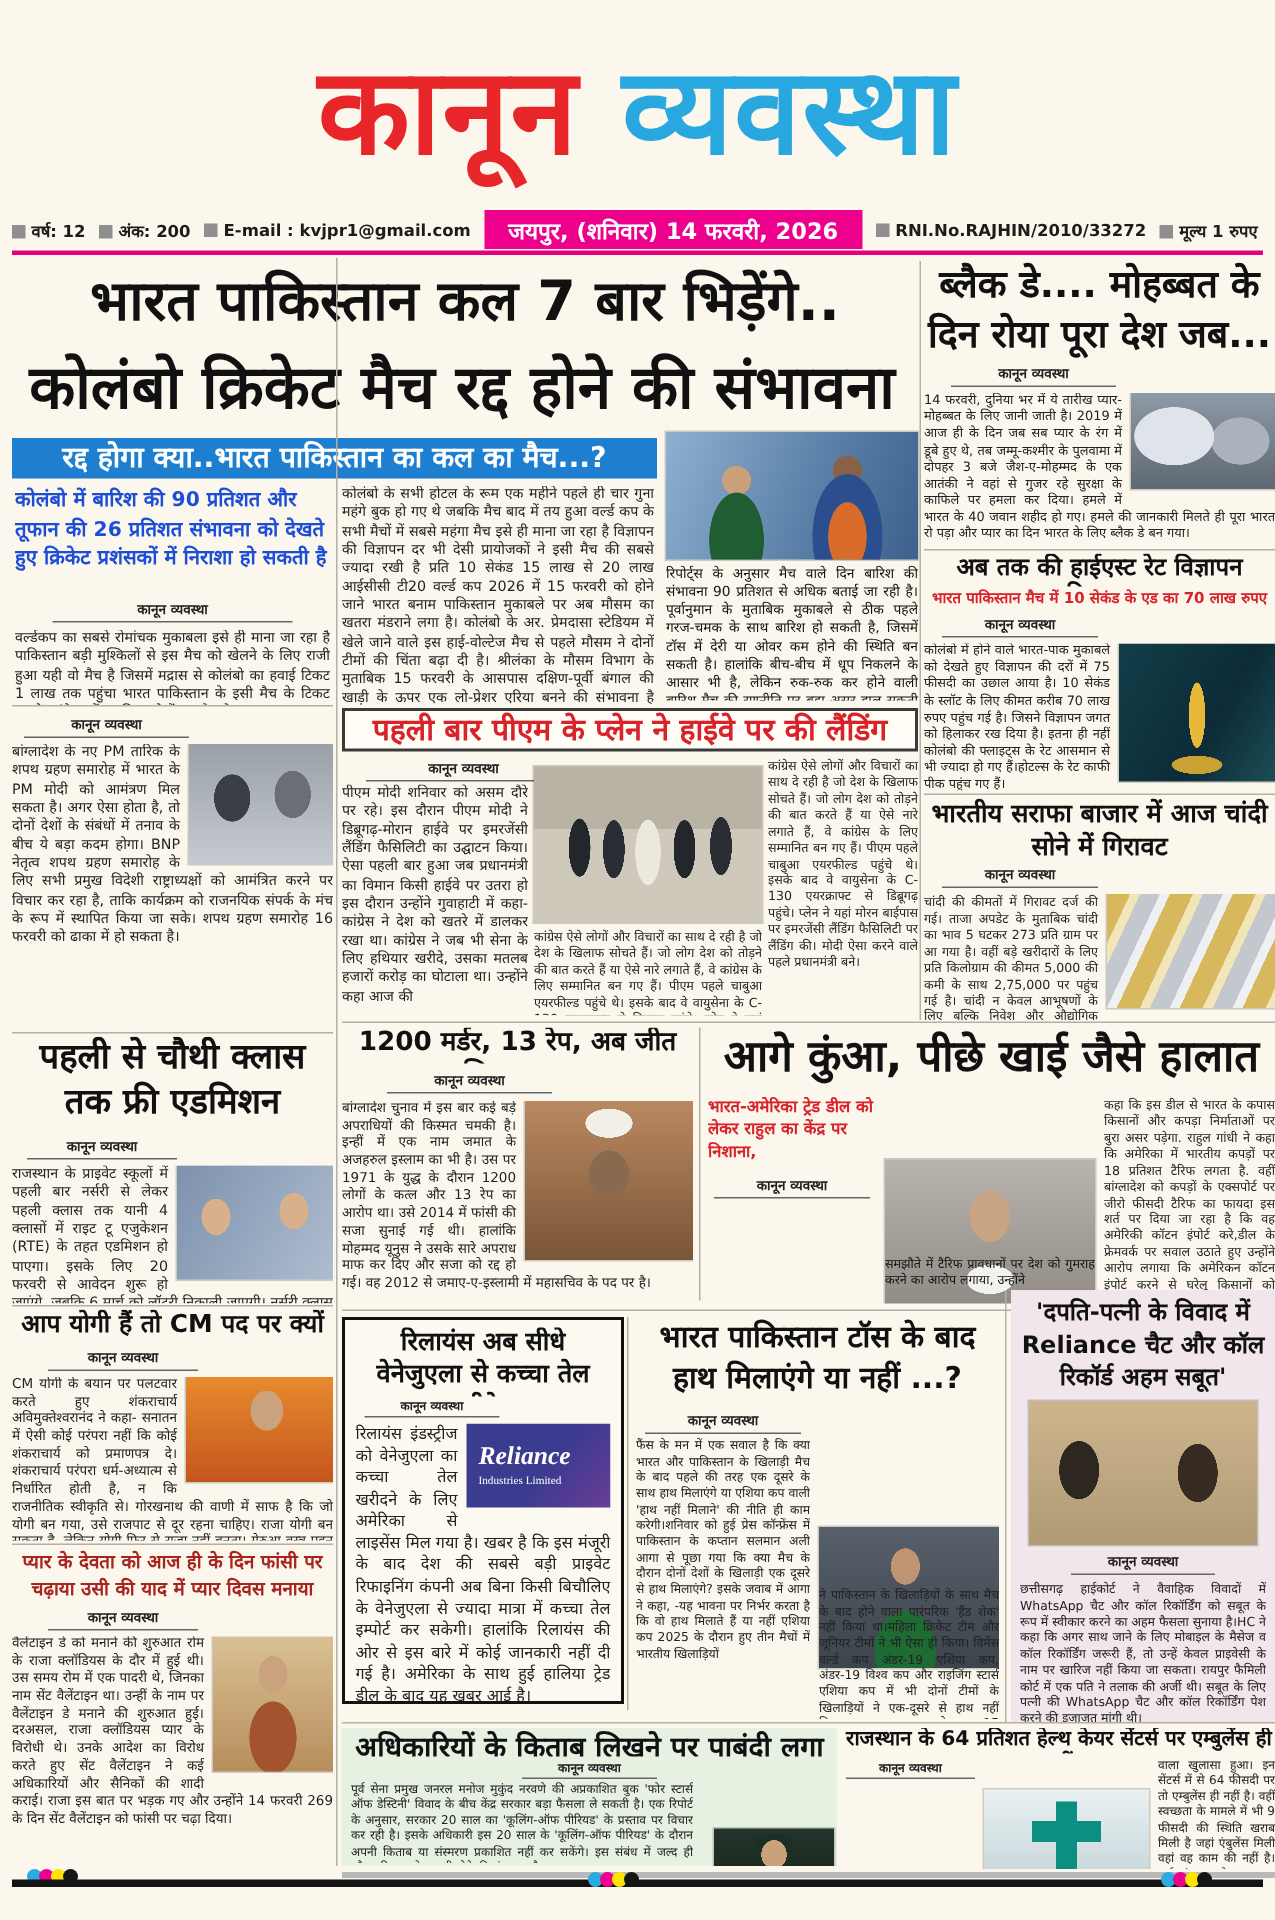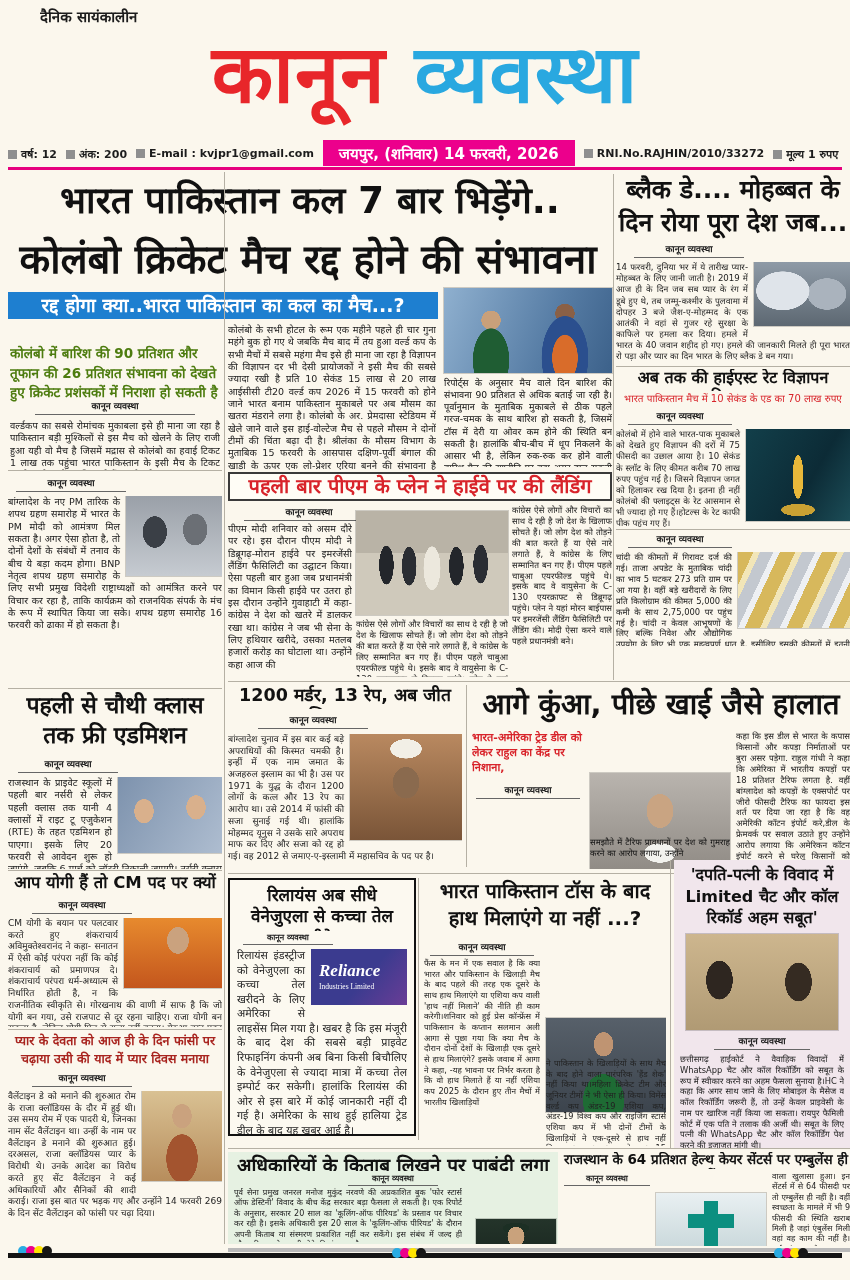--- a/index.html
+++ b/index.html
@@ -45,21 +45,20 @@
   .dot{width:10px;height:10px;border-radius:50%;margin-right:-2px}
   .greenbox{background:#e6f1e2}
   .pinkbox{background:#f1e6ec}
   .cap{font-size:9.2px;line-height:1.32;color:#111;text-align:justify}
 </style>
 </head>
 <body>
 
 <div class="page">
 
-  <div class="a" style="left:40px;top:6px;width:300px;height:20px;font-size:15px;font-weight:bold">दैनिक सायंकालीन</div>
   <div class="a ctr" style="left:0;top:16px;width:850px;height:122px;font-weight:900;font-size:80px;line-height:118px;letter-spacing:1px">
     <span style="color:#e8262a">कानून</span>
     <span style="color:#29a8e0">व्यवस्था</span>
   </div>
 
   <div class="a" style="left:8px;top:140px;width:834px;height:26px;display:flex;align-items:center;gap:9px;font-size:11px;font-weight:bold;white-space:nowrap">
     <span><i class="sq"></i><span>वर्ष: 12</span></span>
     <span><i class="sq"></i><span>अंक: 200</span></span>
     <span><i class="sq"></i><span>E-mail : kvjpr1@gmail.com</span></span>
     <span style="background:#ec008c;color:#fff;padding:3px 16px;font-size:15px">जयपुर, (शनिवार) 14 फरवरी, 2026</span>
@@ -70,21 +69,21 @@
   <div class="a" style="left:8px;top:167px;width:834px;height:3px;background:#e6007e"></div>
 
   <div class="a ctr hl" style="left:8px;top:174px;width:604px;height:56px;font-size:37px;line-height:54px">भारत पाकिस्तान  कल 7 बार भिड़ेंगे..</div>
   <div class="a banner" style="left:8px;top:292px;width:430px;height:27px;font-size:19px;line-height:27px">रद्द होगा क्या..भारत पाकिस्तान का कल का मैच...?</div>
   <div class="a ctr hl" style="left:8px;top:230px;width:600px;height:60px;font-size:40px;line-height:58px">कोलंबो क्रिकेट मैच रद्द होने की संभावना</div>
   <div class="a ph ph-cricket" style="left:444px;top:288px;width:168px;height:85px"></div>
   <div class="a cap" style="left:444px;top:377px;width:168px;height:90px">
     <span>रिपोर्ट्स के अनुसार मैच वाले दिन बारिश की संभावना 90 प्रतिशत से अधिक बताई जा रही है। पूर्वानुमान के मुताबिक मुकाबले से ठीक पहले गरज-चमक के साथ बारिश हो सकती है, जिसमें टॉस में देरी या ओवर कम होने की स्थिति बन सकती है। हालांकि बीच-बीच में धूप निकलने के आसार भी है, लेकिन रुक-रुक कर होने वाली बारिश मैच की रणनीति पर बड़ा असर डाल सकती है।</span>
     
   </div>
-  <div class="a hl-red" style="left:10px;top:344px;width:210px;height:70px;font-size:13.5px;line-height:1.45;color:#4d7c0f">कोलंबो में बारिश की  90 प्रतिशत और तूफान की 26 प्रतिशत संभावना  को  देखते हुए क्रिकेट प्रशंसकों में निराशा हो सकती है</div>
+  <div class="a hl-red" style="left:10px;top:324px;width:210px;height:70px;font-size:13.5px;line-height:1.45;color:#1d4ed8">कोलंबो में बारिश की  90 प्रतिशत और तूफान की 26 प्रतिशत संभावना  को  देखते हुए क्रिकेट प्रशंसकों में निराशा हो सकती है</div>
   <div class="a byl" style="left:35px;top:399px;width:160px">कानून व्यवस्था</div>
   <div class="a body-txt" style="left:10px;top:420px;width:210px;height:50px">वर्ल्डकप का सबसे रोमांचक मुकाबला इसे ही माना जा रहा है पाकिस्तान बड़ी मुश्किलों से इस मैच को खेलने के लिए राजी हुआ यही वो मैच है जिसमें मद्रास से कोलंबो का हवाई टिकट 1 लाख तक पहुंचा भारत पाकिस्तान के इसी मैच के टिकट सबसे महंगे दामों पर बिक रहे हैं इस मैच के कारण</div>
   <div class="a body-txt" style="left:228px;top:324px;width:208px;height:146px">कोलंबो के सभी होटल के रूम एक महीने पहले ही चार गुना महंगे बुक हो गए थे जबकि मैच बाद में तय हुआ वर्ल्ड कप के सभी मैचों में सबसे महंगा मैच इसे ही माना जा रहा है विज्ञापन की विज्ञापन दर भी देसी प्रायोजकों ने इसी मैच की सबसे ज्यादा रखी है प्रति 10 सेकंड 15 लाख से 20 लाख आईसीसी टी20 वर्ल्ड कप 2026 में 15 फरवरी को होने जाने भारत बनाम पाकिस्तान मुकाबले पर अब मौसम का खतरा मंडराने लगा है। कोलंबो के अर. प्रेमदासा स्टेडियम में खेले जाने वाले इस हाई-वोल्टेज मैच से पहले मौसम ने दोनों टीमों की चिंता बढ़ा दी है। श्रीलंका के मौसम विभाग के मुताबिक 15 फरवरी के आसपास दक्षिण-पूर्वी बंगाल की खाड़ी के ऊपर एक लो-प्रेशर एरिया बनने की संभावना है इसका सीधा असर कोलंबो के मौसम पर पड़ सकता है</div>
 
   <div class="sep-h" style="left:8px;top:470px;width:214px"></div>
   <div class="a" style="left:8px;top:473px;width:214px;height:212px">
     <div class="byl" style="width:110px;margin:3px 0 4px 8px">कानून व्यवस्था</div>
     <div class="body-txt" style="height:150px;overflow:hidden">
       <span class="ph ph-leaders fl" style="display:block;width:96px;height:80px"></span>
       <span>बांग्लादेश के नए PM तारिक के शपथ ग्रहण समारोह में भारत के PM मोदी को आमंत्रण मिल सकता है। अगर ऐसा होता है, तो दोनों देशों के संबंधों में तनाव के बीच ये बड़ा कदम होगा। BNP नेतृत्व शपथ ग्रहण समारोह के लिए सभी प्रमुख विदेशी राष्ट्राध्यक्षों को आमंत्रित करने पर विचार कर रहा है, ताकि कार्यक्रम को राजनयिक संपर्क के मंच के रूप में स्थापित किया जा सके। शपथ ग्रहण समारोह 16 फरवरी को ढाका में हो सकता है।</span>
@@ -184,39 +183,40 @@
     <div class="byl" style="width:110px;margin:2px 0 4px 18px">कानून व्यवस्था</div>
     <div class="body-txt" style="height:100px;overflow:hidden;font-size:8.6px">
       <span class="ph ph-bus fl" style="display:block;width:96px;height:64px"></span>
       <span>14 फरवरी, दुनिया भर में ये तारीख प्यार-मोहब्बत के लिए जानी जाती है। 2019 में आज ही के दिन जब सब प्यार के रंग में डूबे हुए थे, तब जम्मू-कश्मीर के पुलवामा में दोपहर 3 बजे जैश-ए-मोहम्मद के एक आतंकी ने वहां से गुजर रहे सुरक्षा के काफिले पर हमला कर दिया। हमले में भारत के 40 जवान शहीद हो गए। हमले की जानकारी मिलते ही पूरा भारत रो पड़ा और प्यार का दिन भारत के लिए ब्लैक डे बन गया।</span>
     </div>
   </div>
 
   <div class="sep-h" style="left:616px;top:366px;width:234px"></div>
   <div class="a" style="left:616px;top:369px;width:234px;height:158px">
     <div class="ctr hl" style="font-size:16px;height:22px;overflow:hidden">अब तक की हाईएस्ट रेट विज्ञापन की......</div>
-    <div class="ctr" style="font-size:10px;font-weight:normal;color:#d8232a;height:15px;overflow:hidden">भारत पाकिस्तान मैच में 10 सेकंड के एड का 70 लाख रुपए</div>
+    <div class="ctr" style="font-size:10px;font-weight:bold;color:#d8232a;height:15px;overflow:hidden">भारत पाकिस्तान मैच में 10 सेकंड के एड का 70 लाख रुपए</div>
     <div class="byl" style="width:104px;margin:3px 0 4px 12px">कानून व्यवस्था</div>
     <div class="body-txt" style="height:98px;overflow:hidden;font-size:8.6px">
       <span class="ph ph-trophy fl" style="display:block;width:104px;height:92px"></span>
       <span>कोलंबो में होने वाले भारत-पाक मुकाबले को देखते हुए विज्ञापन की दरों में 75 फीसदी का उछाल आया है। 10 सेकंड के स्लॉट के लिए कीमत करीब 70 लाख रुपए पहुंच गई है। जिसने विज्ञापन जगत को हिलाकर रख दिया है। इतना ही नहीं कोलंबो की फ्लाइट्स के रेट आसमान से भी ज्यादा हो गए हैं।होटल्स के रेट काफी पीक पहुंच गए हैं।</span>
     </div>
   </div>
 
   <div class="sep-h" style="left:616px;top:529px;width:234px"></div>
   <div class="a" style="left:616px;top:532px;width:234px;height:148px">
+    <div class="ctr hl" style="font-size:17px;line-height:1.3;height:44px;overflow:hidden">भारतीय सराफा बाजार में आज चांदी सोने में गिरावट</div>
     <div class="byl" style="width:104px;margin:0 0 4px 12px">कानून व्यवस्था</div>
     <div class="body-txt" style="height:94px;overflow:hidden;font-size:8.4px">
       <span class="ph ph-gold fl" style="display:block;width:112px;height:76px"></span>
       <span>चांदी की कीमतों में गिरावट दर्ज की गई। ताजा अपडेट के मुताबिक चांदी का भाव 5 घटकर 273 प्रति ग्राम पर आ गया है। वहीं बड़े खरीदारों के लिए प्रति किलोग्राम की कीमत 5,000 की कमी के साथ 2,75,000 पर पहुंच गई है। चांदी न केवल आभूषणों के लिए बल्कि निवेश और औद्योगिक उपयोग के लिए भी एक महत्वपूर्ण धातु है, इसीलिए इसकी कीमतों में इतनी बड़ी गिरावट का असर सीधे तौर पर बाजार की तरलता और खुदरा बिक्री पर पड़ने की उम्मीद है।</span>
     </div>
   </div>
 
   <div class="a pinkbox" style="left:674px;top:860px;width:176px;height:288px;padding:4px 6px">
-    <div class="ctr hl" style="font-size:16px;line-height:1.35;height:66px;overflow:hidden">'दपति-पत्नी के विवाद में Limited चैट और कॉल रिकॉर्ड अहम सबूत'</div>
+    <div class="ctr hl" style="font-size:16px;line-height:1.35;height:66px;overflow:hidden">'दपति-पत्नी के विवाद में Reliance चैट और कॉल रिकॉर्ड अहम सबूत'</div>
     <div class="ph ph-couple" style="width:152px;height:96px;margin:4px auto 4px"></div>
     <div class="byl" style="width:96px;margin:0 auto 4px">कानून व्यवस्था</div>
     <div class="body-txt" style="height:104px;overflow:hidden;font-size:8.3px">छत्तीसगढ़ हाईकोर्ट ने वैवाहिक विवादों में WhatsApp चैट और कॉल रिकॉर्डिंग को सबूत के रूप में स्वीकार करने का अहम फैसला सुनाया है।HC ने कहा कि अगर साथ जाने के लिए मोबाइल के मैसेज व कॉल रिकॉर्डिंग जरूरी हैं, तो उन्हें केवल प्राइवेसी के नाम पर खारिज नहीं किया जा सकता। रायपुर फैमिली कोर्ट में एक पति ने तलाक की अर्जी थी। सबूत के लिए पत्नी की WhatsApp चैट और कॉल रिकॉर्डिंग पेश करने की इजाजत मांगी थी।</div>
   </div>
 
   <div class="sep-h" style="left:228px;top:1148px;width:622px"></div>
   <div class="a greenbox" style="left:228px;top:1152px;width:330px;height:92px;padding:2px 6px">
     <div class="ctr hl" style="font-size:19px;height:17px;overflow:hidden">अधिकारियों के किताब लिखने पर पाबंदी लगा सकती है सरकार</div>
     <div class="byl" style="width:90px;margin:1px auto 3px;font-size:8px">कानून व्यवस्था</div>
     <div class="a body-txt" style="left:6px;top:36px;width:228px;height:54px;font-size:8px">पूर्व सेना प्रमुख जनरल मनोज मुकुंद नरवणे की अप्रकाशित बुक 'फोर स्टार्स ऑफ डेस्टिनी' विवाद के बीच केंद्र सरकार बड़ा फैसला ले सकती है। एक रिपोर्ट के अनुसार, सरकार 20 साल का 'कूलिंग-ऑफ पीरियड' के प्रस्ताव पर विचार कर रही है। इसके अधिकारी इस 20 साल के 'कूलिंग-ऑफ पीरियड' के दौरान अपनी किताब या संस्मरण प्रकाशित नहीं कर सकेंगे। इस संबंध में जल्द ही औपचारिक आदेश जारी होने की संभावना है।</div>

